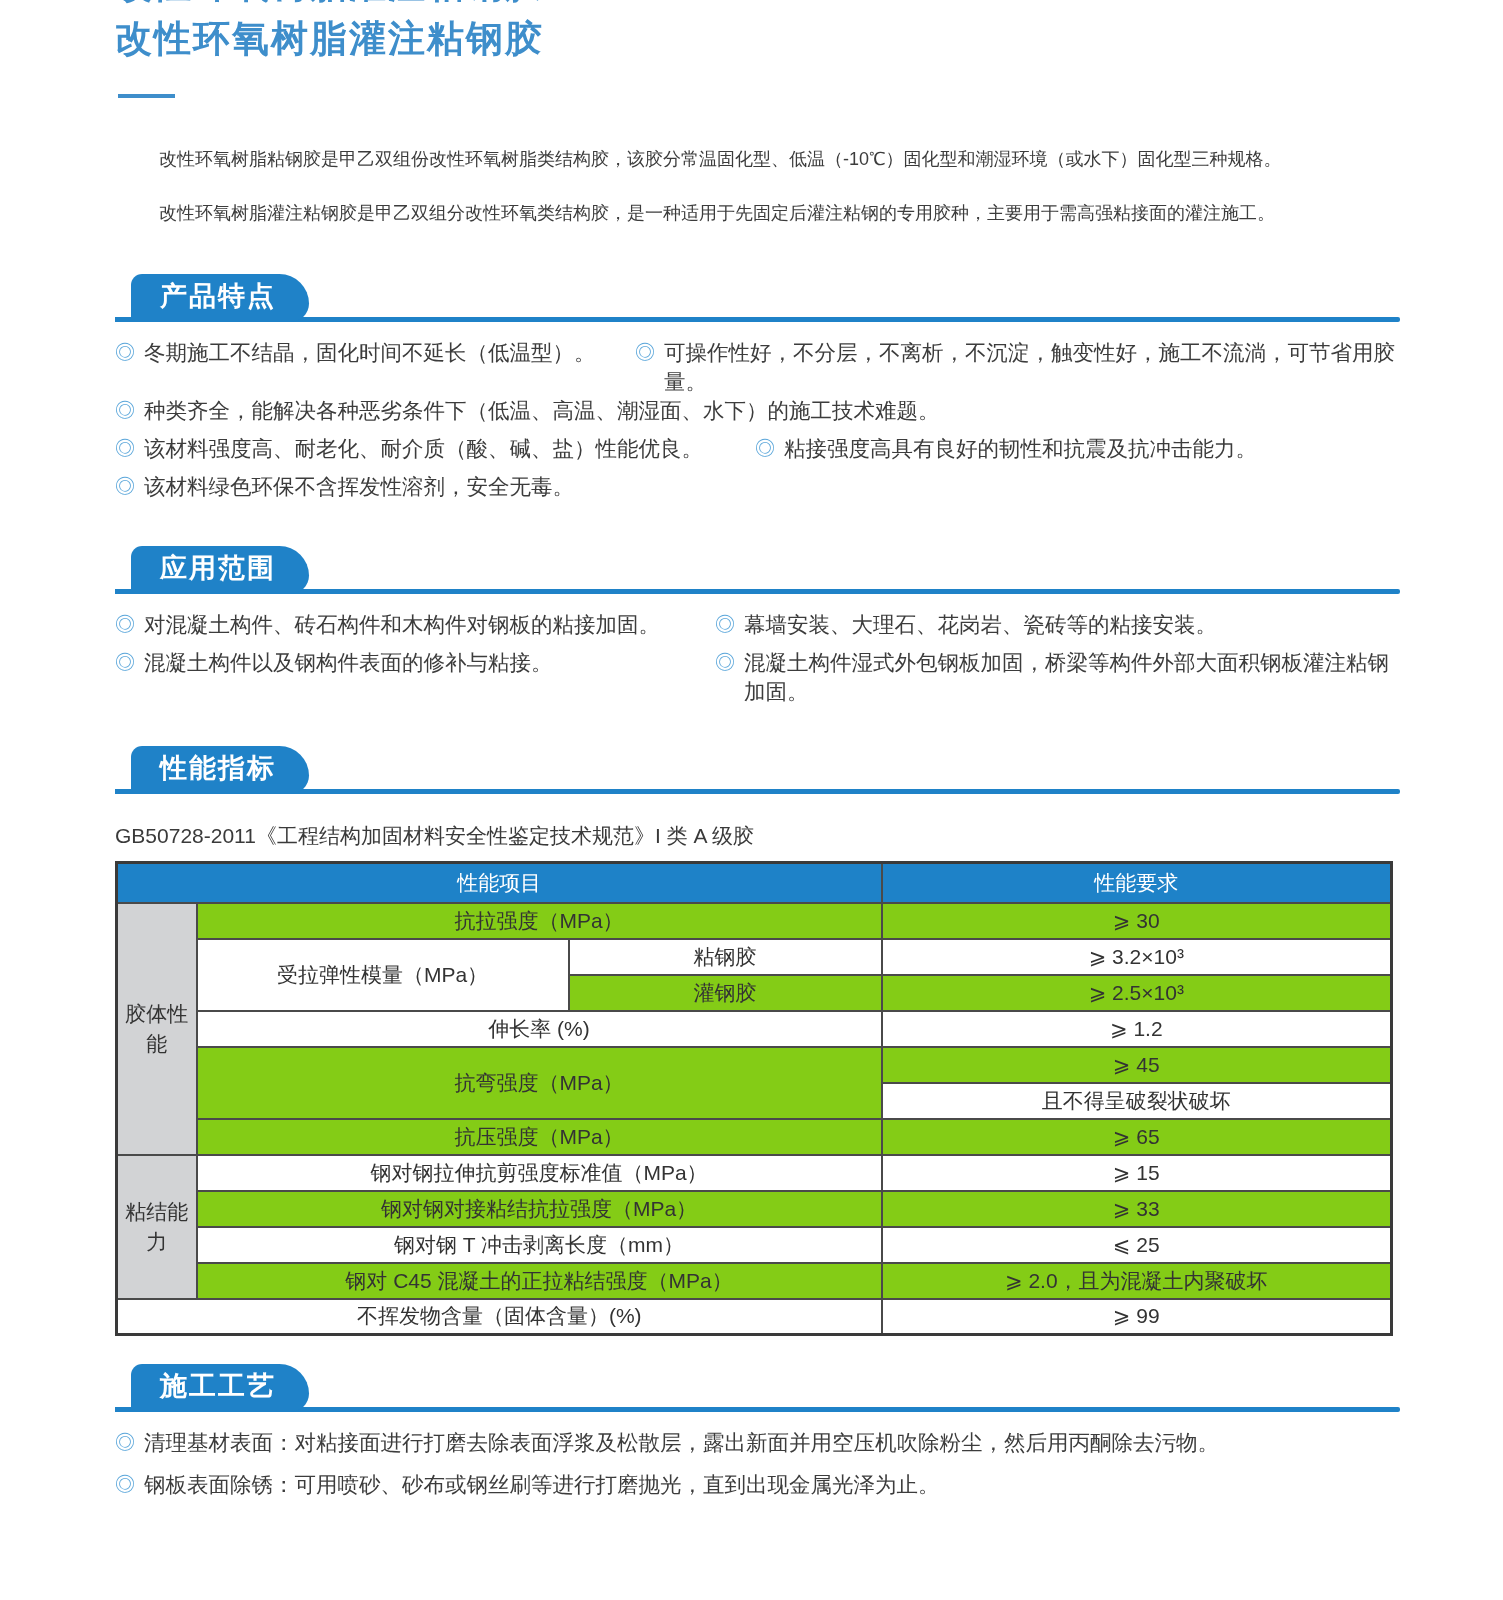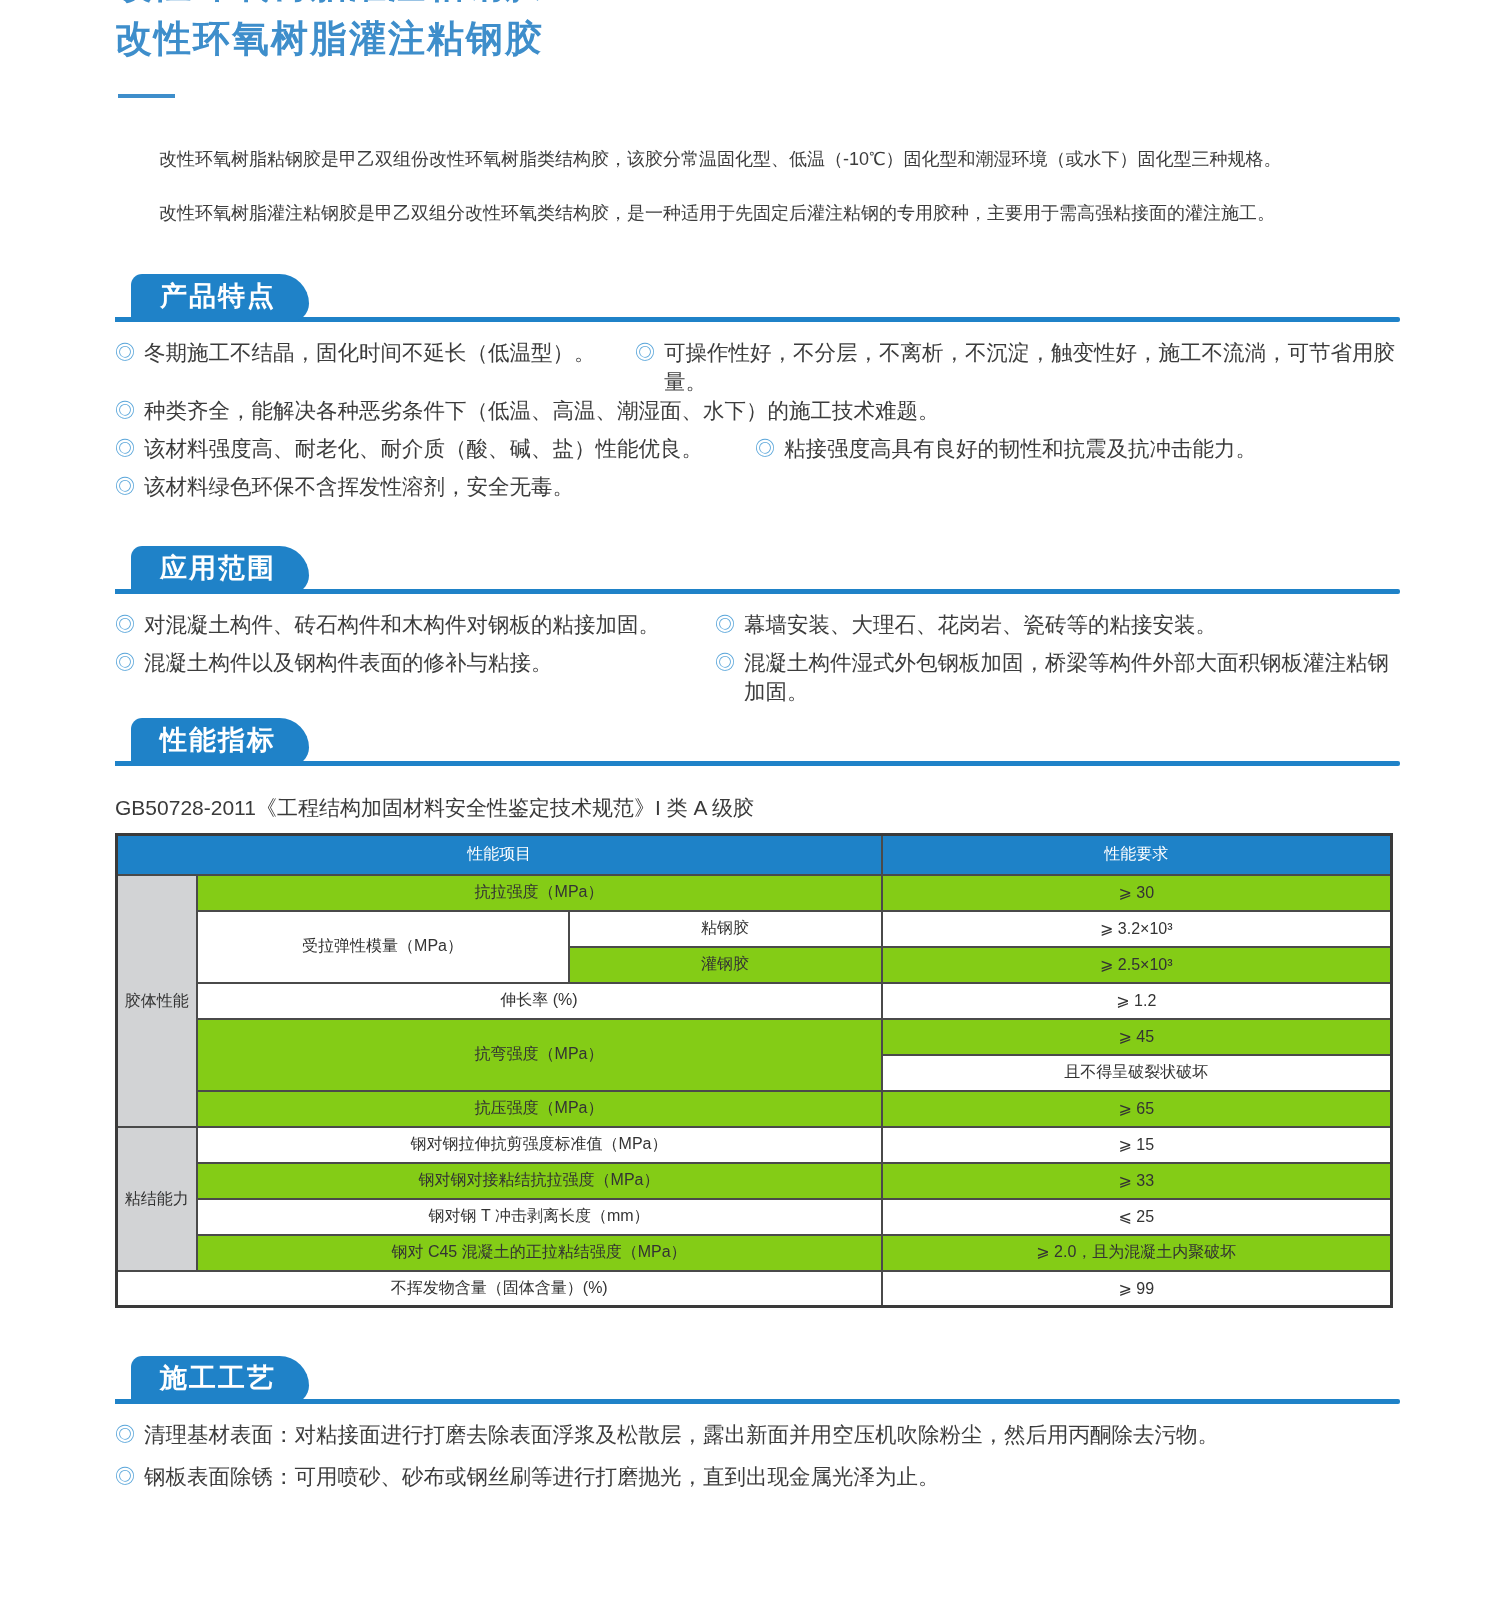--- a/index.html
+++ b/index.html
@@ -35,29 +35,29 @@
   .brow { display:flex; align-items:baseline; min-height:38px; font-size:21.5px; color:#3c3c3c; }
   .brow-tall { min-height:42px; }
   .bitem { display:flex; align-items:baseline; }
   .bullet { color:#5aa6da; font-size:20px; margin-right:9px; flex:none; position:relative; top:-1px; }
   .w520 { width:520px; flex:none; }
   .w600 { width:600px; flex:none; }
   .w640 { width:640px; flex:none; }
 
   .m-sec1 { margin-top:34px; }
   .m-sec2 { margin-top:36px; }
-  .m-sec3 { margin-top:12px; }
-  .m-sec4 { margin-top:48px;padding-left:30px; }
+  .m-sec3 { margin-top:40px; }
+  .m-sec4 { margin-top:28px;padding-left:30px; }
 
   .perf-caption { margin:28px 0 11px; width:1275px; font-size:21px; color:#3a3a3a; }
 
   table.perf { border-collapse:collapse; width:1275px; table-layout:fixed; border:3px solid #3a3a3a; }
   table.perf th, table.perf td {
     border:2px solid #4a4a4a; text-align:center; vertical-align:middle;
-    font-size:16px; color:#333333; height:36px; padding:2px 6px; font-weight:normal;
+    font-size:21px; color:#333333; height:36px; padding:2px 6px; font-weight:normal;
   }
   table.perf thead th { background:#1e82c8; color:#ffffff; height:40px; }
   td.gray { background:#84cc16; }
   td.white { background:#ffffff; }
   td.grp { background:#d2d3d5; line-height:30px; padding:0 14px; }
 </style>
 </head>
 <body>
 
 <div class="page">

